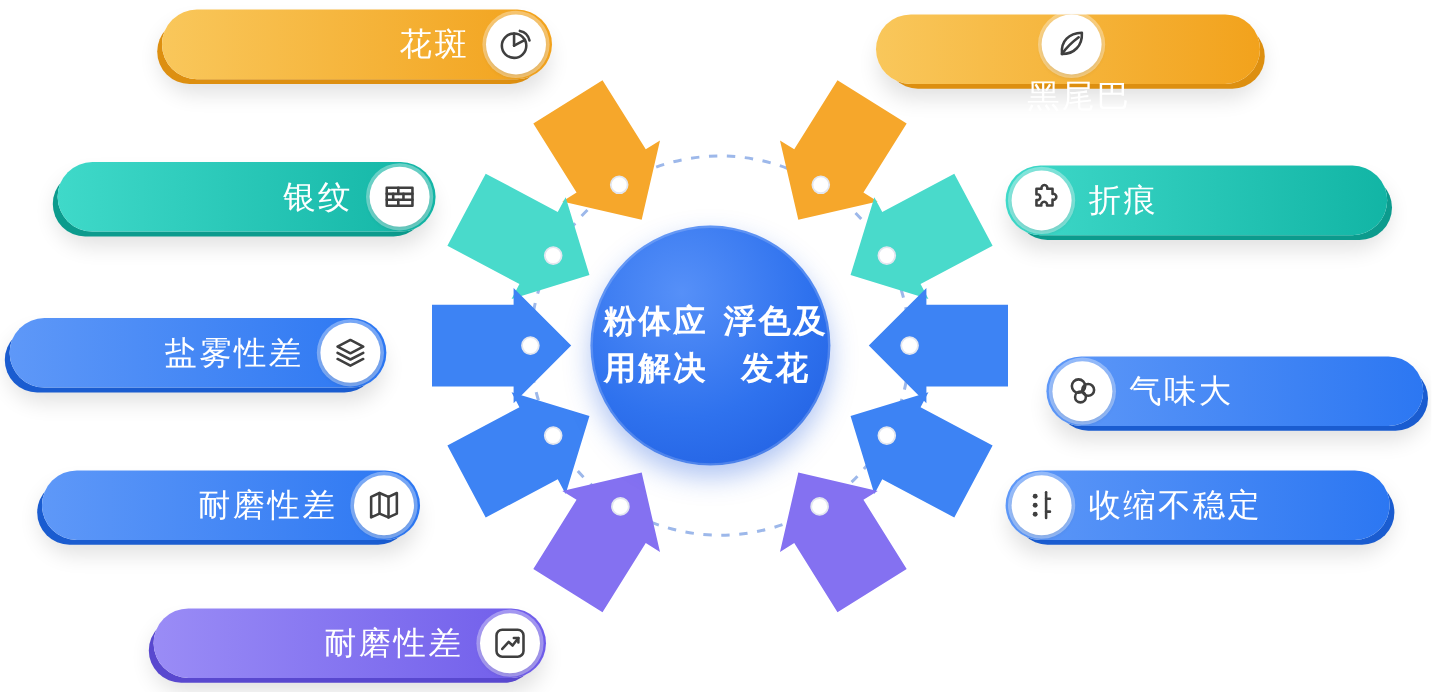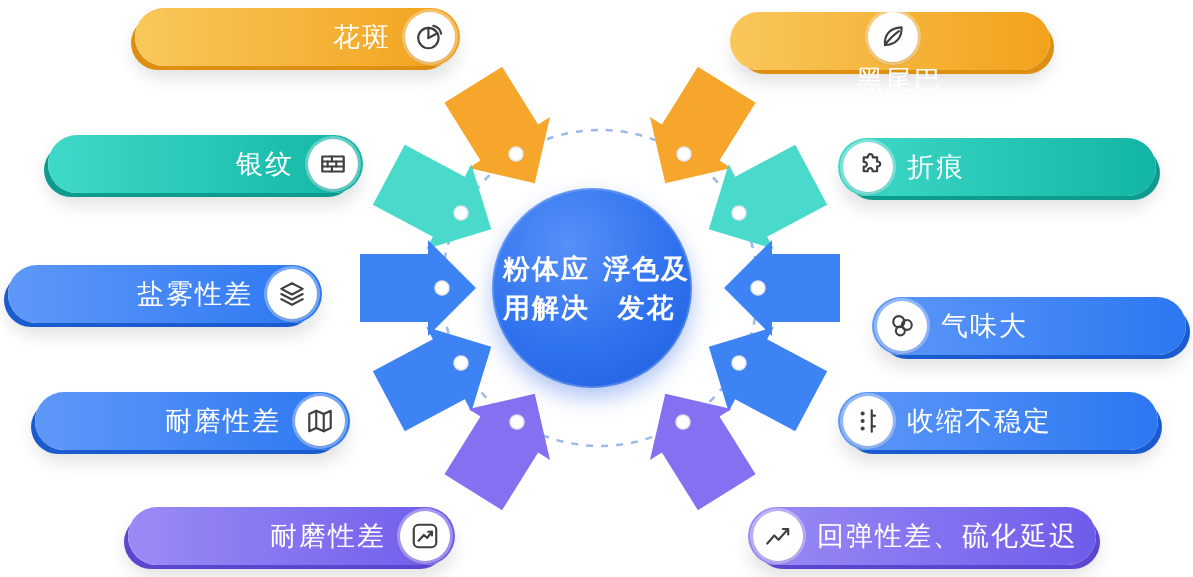--- a/index.html
+++ b/index.html
@@ -217,25 +217,14 @@
         <path d="M17.5 9 h3 M17.5 19 h3"></path>
         <circle class="glyph-fill" cx="9" cy="7" r="1.9"></circle>
         <circle class="glyph-fill" cx="9" cy="14" r="1.9"></circle>
         <circle class="glyph-fill" cx="9" cy="21" r="1.9"></circle>
       </g>
         </svg>
     </span>
     <span class="label">收缩不稳定</span>
   </div>
 
-  <div class="pill pill--right pill--purple p9">
-    <span class="icon-circle">
-      <svg viewBox="0 0 28 28">
-          <g class="glyph">
-        <path d="M4 21 L10.5 13.5 L14.5 17.5 L23 8"></path>
-        <path d="M18.5 7.5 H23.5 V12.5"></path>
-      </g>
-        </svg>
-    </span>
-    <span class="label">回弹性差、硫化延迟</span>
-  </div>
 
 </div>
 
 </body></html>

